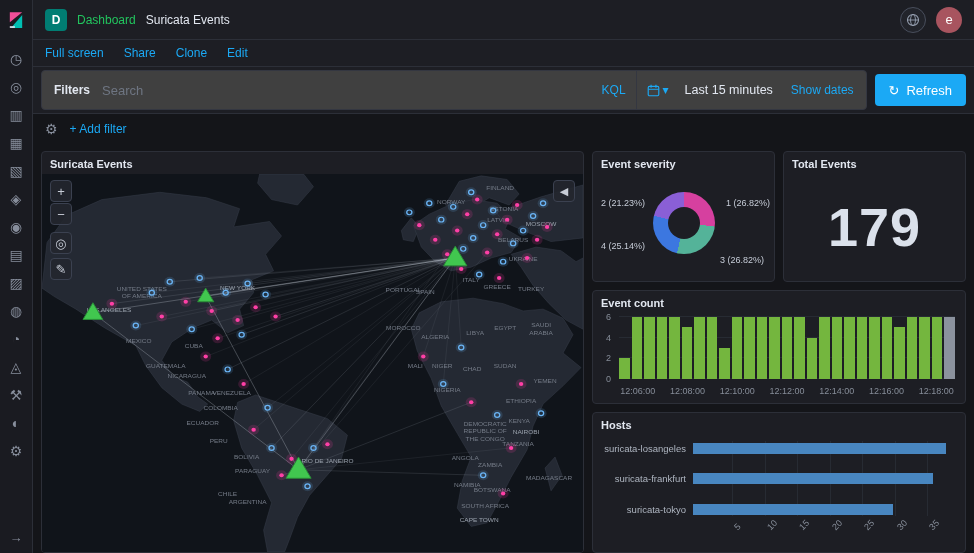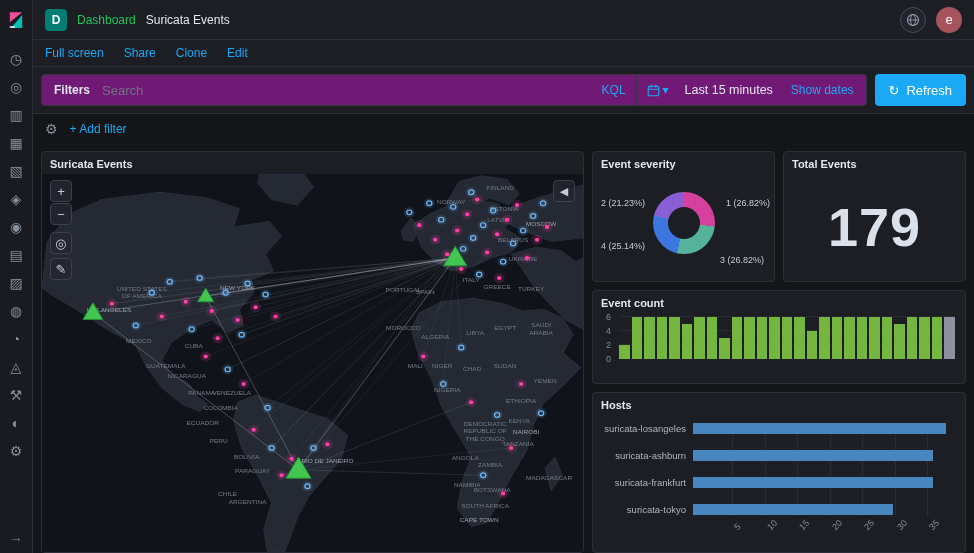--- a/index.html
+++ b/index.html
@@ -17,21 +17,21 @@
 .topbar{height:40px;background:#1d1e24;border-bottom:1px solid #2c2f38;display:flex;align-items:center;padding:0 12px;gap:10px;flex:none}
 .space-badge{width:22px;height:22px;border-radius:4px;background:#017d73;color:#fff;font-weight:700;font-size:12px;display:flex;align-items:center;justify-content:center;cursor:pointer}
 .crumb-app{color:#22c55e;cursor:pointer}
 .crumb-cur{color:#e2e7f0}
 .top-right{margin-left:auto;display:flex;align-items:center;gap:10px}
 .iconbtn-round{width:26px;height:26px;border-radius:50%;border:1px solid #484e5c;background:#22242b;color:#98a2b3;display:flex;align-items:center;justify-content:center;cursor:pointer}
 .avatar{width:26px;height:26px;border-radius:50%;background:#a8545f;color:#fff;display:flex;align-items:center;justify-content:center;font-size:13px;cursor:pointer}
 .menubar{height:27px;background:#1d1e24;border-bottom:1px solid #2c2f38;display:flex;align-items:center;gap:20px;padding:0 12px;flex:none}
 .menulink{color:#1ba9f5;font-size:12px;background:none;border:none;cursor:pointer}
 .querybar{height:47px;background:#1d1e24;border-bottom:1px solid #2c2f38;display:flex;align-items:center;padding:0 8px;gap:8px;flex:none}
-.qgroup{flex:1;height:32px;border:1px solid #343741;border-radius:4px;background:#701a75;display:flex;align-items:center;overflow:hidden}
+.qgroup{flex:1;height:40px;border:1px solid #343741;border-radius:4px;background:#404040;display:flex;align-items:center;overflow:hidden}
 .filters-label{font-weight:700;color:#e2e7f0;padding:0 12px;cursor:pointer;font-size:12px}
 .search-input{flex:1;background:transparent;border:none;outline:none;color:#d4dae5;font-size:13px;min-width:60px}
 .search-input::placeholder{color:#6e7582}
 .kql{color:#1ba9f5;padding:0 10px;cursor:pointer}
 .dategroup{display:flex;align-items:center;border-left:1px solid #343741;height:100%;padding:0 10px;gap:3px;cursor:pointer;color:#1ba9f5;font-size:12px}
 .timerange{color:#e2e7f0;padding:0 6px;font-size:12.5px;cursor:pointer}
 .showdates{color:#1ba9f5;margin-left:auto;padding:0 12px;cursor:pointer}
 .refreshbtn{height:32px;padding:0 14px;background:#1ba9f5;border:none;border-radius:4px;color:#fff;font-size:13px;display:flex;align-items:center;gap:7px;cursor:pointer;flex:none;font-weight:500}
 .filterrow{height:29px;display:flex;align-items:center;gap:12px;padding:0 12px;background:#141519;flex:none}
 .gear{color:#878e9c;cursor:pointer;font-size:14px;background:none;border:none}
@@ -47,21 +47,21 @@
 .legendbtn{position:absolute;right:8px;top:6px;width:22px;height:22px;background:#23262ee8;border:1px solid #3b4150;border-radius:4px;color:#c7ccd6;font-size:11px;display:flex;align-items:center;justify-content:center;cursor:pointer;z-index:3}
 .attrib{position:absolute;left:0;right:0;bottom:5px;text-align:center;font-size:7.5px;font-weight:700;color:#eef2f8;text-shadow:0 1px 2px #000;z-index:3}
 .rightcol{flex:1;display:flex;flex-direction:column;gap:8px;min-width:0}
 .sevrow{display:flex;gap:8px;height:131px;flex:none}
 .sev-panel,.total-panel{flex:1}
 .donut{width:62px;height:62px;border-radius:50%;position:absolute;left:50%;top:55%;transform:translate(-50%,-50%)}
 .donut::after{content:"";position:absolute;inset:15px;background:#1d1e24;border-radius:50%}
 .co{position:absolute;font-size:9px;color:#c6ccd7;white-space:nowrap}
 .co-tl{left:8px;top:46px}.co-tr{right:4px;top:46px}.co-bl{left:8px;bottom:30px}.co-br{right:10px;bottom:16px}
 .total-num{position:absolute;inset:20px 0 0 0;display:flex;align-items:center;justify-content:center;font-size:54px;font-weight:700;color:#dbe1eb;letter-spacing:1px}
-.count-panel{height:94px;flex:none}
+.count-panel{height:114px;flex:none}
 .ecY{position:absolute;left:6px;top:26px;bottom:24px;width:14px}
 .ecY span{position:absolute;right:2px;transform:translateY(50%);font-size:9px;color:#868d99}
 .ecPlot{position:absolute;left:26px;right:10px;top:26px;bottom:24px;display:flex;align-items:flex-end;gap:2px}
 .ecbar{flex:1;position:relative;z-index:1;cursor:pointer}
 .hgrid{position:absolute;left:0;right:0;height:1px;background:#272b33;z-index:0}
 .ecX{position:absolute;left:26px;right:10px;bottom:5px;height:12px}
 .ecX span{position:absolute;transform:translateX(-50%);font-size:9px;color:#868d99;white-space:nowrap}
 .hosts-panel{flex:1}
 .hostRows{position:absolute;left:8px;right:12px;top:28px;bottom:36px;display:flex;flex-direction:column;justify-content:space-between;z-index:2}
 .hrow{display:flex;align-items:center;height:14px}
@@ -470,44 +470,47 @@
               <div class="ecbar" style="height: 100%; background: rgb(116, 182, 62);"></div>
               <div class="ecbar" style="height: 100%; background: rgb(116, 182, 62);"></div>
               <div class="ecbar" style="height: 100%; background: rgb(116, 182, 62);"></div>
               <div class="ecbar" style="height: 100%; background: rgb(116, 182, 62);"></div>
               <div class="ecbar" style="height: 83.3333%; background: rgb(116, 182, 62);"></div>
               <div class="ecbar" style="height: 100%; background: rgb(116, 182, 62);"></div>
               <div class="ecbar" style="height: 100%; background: rgb(116, 182, 62);"></div>
               <div class="ecbar" style="height: 100%; background: rgb(116, 182, 62);"></div>
               <div class="ecbar" style="height: 100%; background: rgb(139, 146, 158);"></div>
             </div>
+          <div class="ecX" id="ecX">
+              <span style="left: 5.55556%;">12:06:00</span>
+              <span style="left: 20.3704%;">12:08:00</span>
+              <span style="left: 35.1852%;">12:10:00</span>
+              <span style="left: 50%;">12:12:00</span>
+              <span style="left: 64.8148%;">12:14:00</span>
+              <span style="left: 79.6296%;">12:16:00</span>
+              <span style="left: 94.4444%;">12:18:00</span>
+            </div>
         </section>
 
         <section class="panel hosts-panel">
           <span class="ptitle">Hosts</span>
           <div class="hostGrid" id="hostGrid">
               <div class="vgrid" style="left: 12.8205%;"></div>
               <div class="vgrid" style="left: 25.641%;"></div>
               <div class="vgrid" style="left: 38.4615%;"></div>
               <div class="vgrid" style="left: 51.2821%;"></div>
               <div class="vgrid" style="left: 64.1026%;"></div>
               <div class="vgrid" style="left: 76.9231%;"></div>
               <div class="vgrid" style="left: 89.7436%;"></div>
             </div>
           <div class="hostRows" id="hostRows">
               <div class="hrow">
                 <span class="hlabel">suricata-losangeles</span>
                 <div class="htrack">
                   <div class="hbar" style="width: 97.4359%; background: rgb(72, 134, 192);"></div>
-                </div>
-              </div>
-              <div class="hrow">
-                <span class="hlabel">suricata-ashburn</span>
-                <div class="htrack">
-                  <div class="hbar" style="width: 92.3077%; background: rgb(72, 134, 192);"></div>
                 </div>
               </div>
               <div class="hrow">
                 <span class="hlabel">suricata-frankfurt</span>
                 <div class="htrack">
                   <div class="hbar" style="width: 92.3077%; background: rgb(72, 134, 192);"></div>
                 </div>
               </div>
               <div class="hrow">
                 <span class="hlabel">suricata-tokyo</span>

